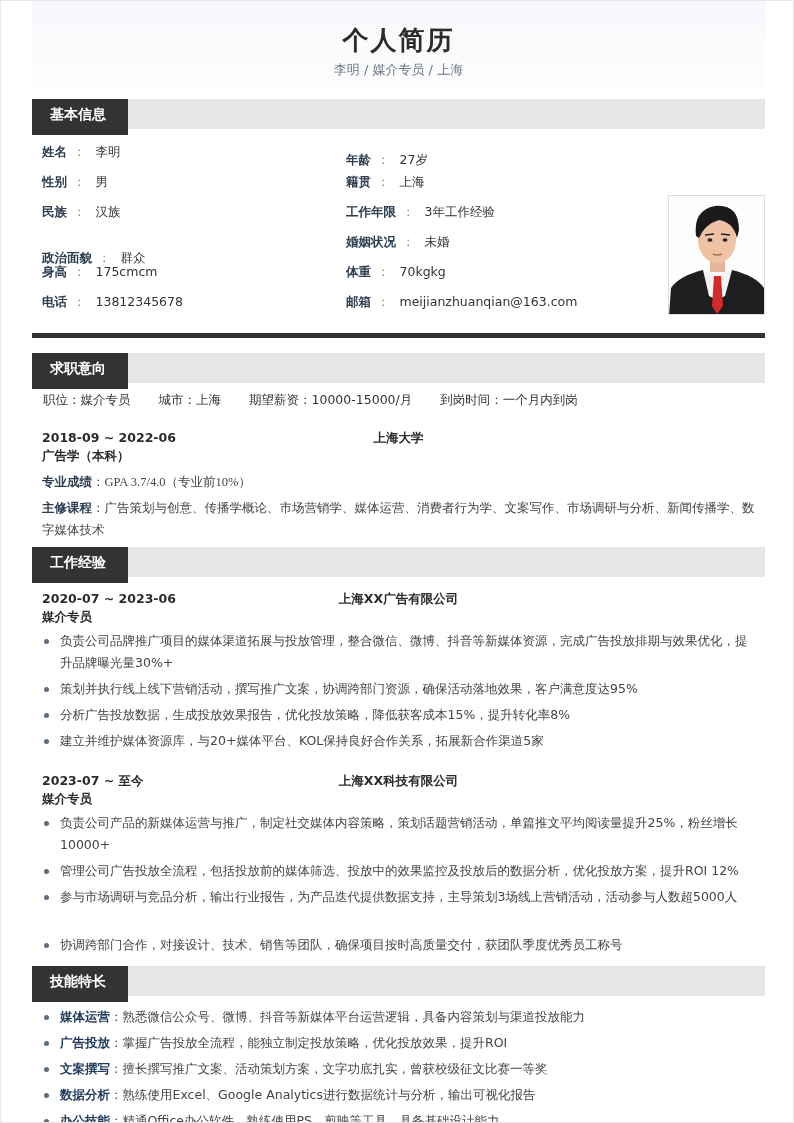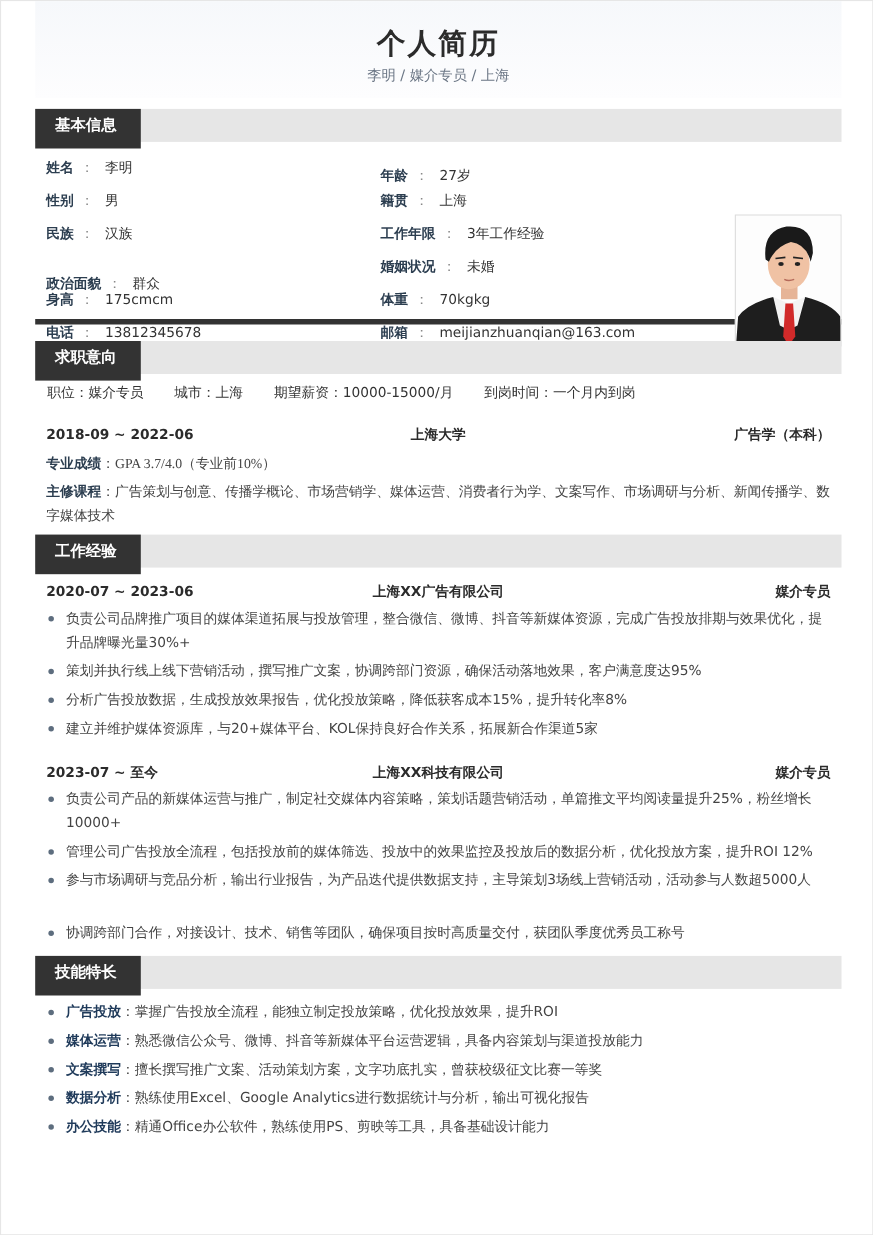--- a/index.html
+++ b/index.html
@@ -4,32 +4,32 @@
 <style>
   * { box-sizing: border-box; margin: 0; padding: 0; }
   html, body { width: 794px; height: 1123px; overflow: hidden; background: #ffffff; }
   body { font-family: "DejaVu Sans", "Liberation Sans", sans-serif; color: #333; position: relative; border: 1px solid #e6e6e6; }
   .page { position: absolute; left: 31px; top: 0; width: 733px; }
   .header { height: 88px; background: linear-gradient(#f6f8fb, #fdfdfe); text-align: center; padding-top: 22px; }
   .title { font-size: 26px; font-weight: bold; color: #2b2b2b; letter-spacing: 2px; line-height: 34px; }
   .subtitle { font-size: 13px; color: #6b7685; margin-top: 5px; line-height: 16px; }
   .sec-head { height: 30px; background: #e6e6e6; position: relative; }
   .sec-head .tab { position: absolute; left: 0; top: 0; height: 36px; width: 96px; background: #333333; color: #fff; font-size: 14px; font-weight: bold; line-height: 30px; padding-left: 18px; }
-  .basic { position: relative; height: 161px; }
+  .basic { position: relative; height: 204px; }
   .kv { position: absolute; font-size: 12.5px; line-height: 18px; }
   .kv .k { color: #2c3e50; font-weight: bold; }
   .kv .c { color: #888; margin: 0 10px 0 6px; }
   .kv .v { color: #333; }
   .photo { position: absolute; left: 636px; top: 66px; width: 97px; height: 120px; border: 1px solid #dcdcdc; background: #fff; overflow: hidden; }
   .thick { height: 5px; background: #333333; }
   .intent { font-size: 12.5px; color: #333; line-height: 18px; padding-top: 8px; height: 34px; margin-left: 11px; }
   .intent span { margin-right: 28px; }
   .row3 { display: flex; justify-content: space-between; font-size: 12.5px; font-weight: bold; color: #2b2b2b; line-height: 18px; padding: 0 10px 0 10px; }
   .row3 .mid { position: absolute; left: 50%; transform: translateX(-50%); }
-  .rowwrap { position: relative; }
+  .rowwrap { position: relative; flex-direction: column; }
   .para { font-size: 12.5px; color: #444; line-height: 22px; padding: 0 10px; font-family: Liberation Serif, serif; }
   .para b { color: #2c3e50; }
   ul.bul { list-style: none; padding: 0 10px 0 10px; }
   ul.bul li { position: relative; padding-left: 18px; font-size: 12.5px; color: #444; line-height: 22px; margin-bottom: 4px; }
   ul.bul li::before { content: ""; position: absolute; left: 2px; top: 9px; width: 5px; height: 5px; border-radius: 50%; background: #5d6d7e; }
   ul.bul li b { color: #1f3a5a; }
 </style>
 </head>
 <body>
 
@@ -129,19 +129,19 @@
     <li style="margin-bottom:26px">参与市场调研与竞品分析，输出行业报告，为产品迭代提供数据支持，主导策划3场线上营销活动，活动参与人数超5000人</li>
     <li>协调跨部门合作，对接设计、技术、销售等团队，确保项目按时高质量交付，获团队季度优秀员工称号</li>
   </ul>
   <div style="height:6px"></div>
 
   <div class="sec-head">
     <div class="tab">技能特长</div>
   </div>
   <div style="height:10px"></div>
   <ul class="bul">
+    <li><b>媒体运营</b><span>：熟悉微信公众号、微博、抖音等新媒体平台运营逻辑，具备内容策划与渠道投放能力</span></li>
     <li><b>广告投放</b><span>：掌握广告投放全流程，能独立制定投放策略，优化投放效果，提升ROI</span></li>
-    <li><b>媒体运营</b><span>：熟悉微信公众号、微博、抖音等新媒体平台运营逻辑，具备内容策划与渠道投放能力</span></li>
     <li><b>文案撰写</b><span>：擅长撰写推广文案、活动策划方案，文字功底扎实，曾获校级征文比赛一等奖</span></li>
     <li><b>数据分析</b><span>：熟练使用Excel、Google Analytics进行数据统计与分析，输出可视化报告</span></li>
     <li><b>办公技能</b><span>：精通Office办公软件，熟练使用PS、剪映等工具，具备基础设计能力</span></li>
   </ul>
 </div>
 
 </body></html>

